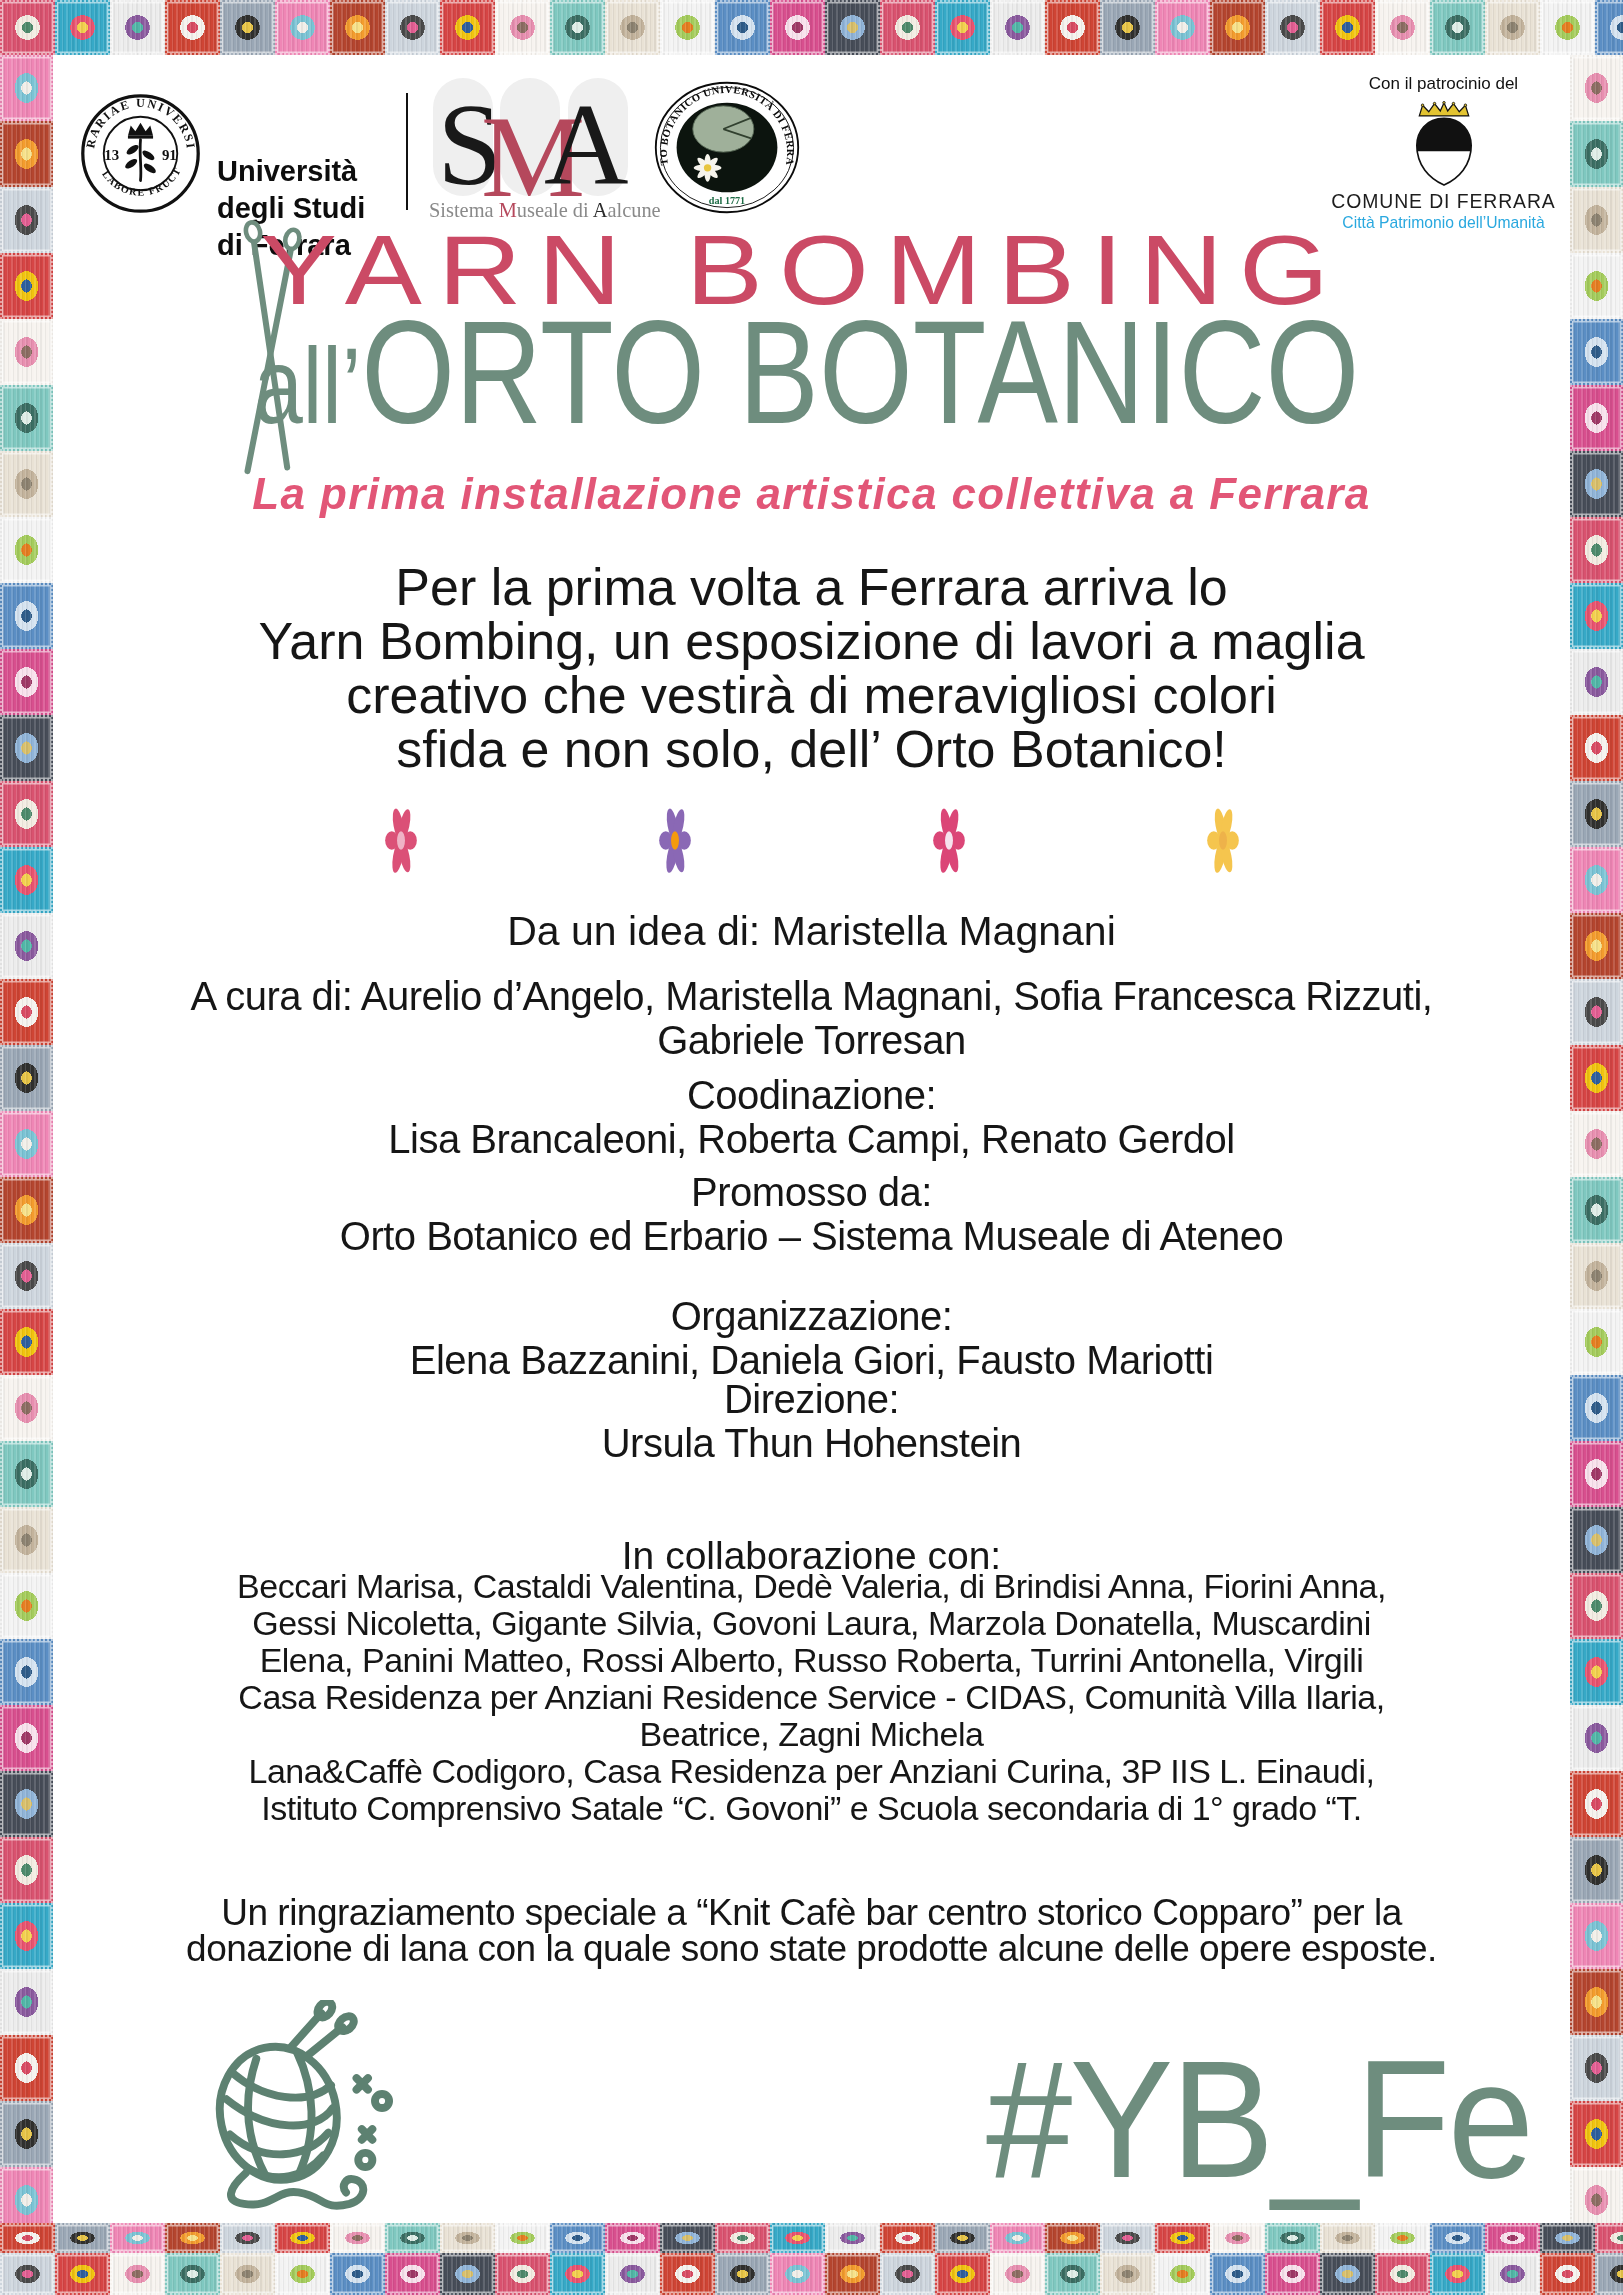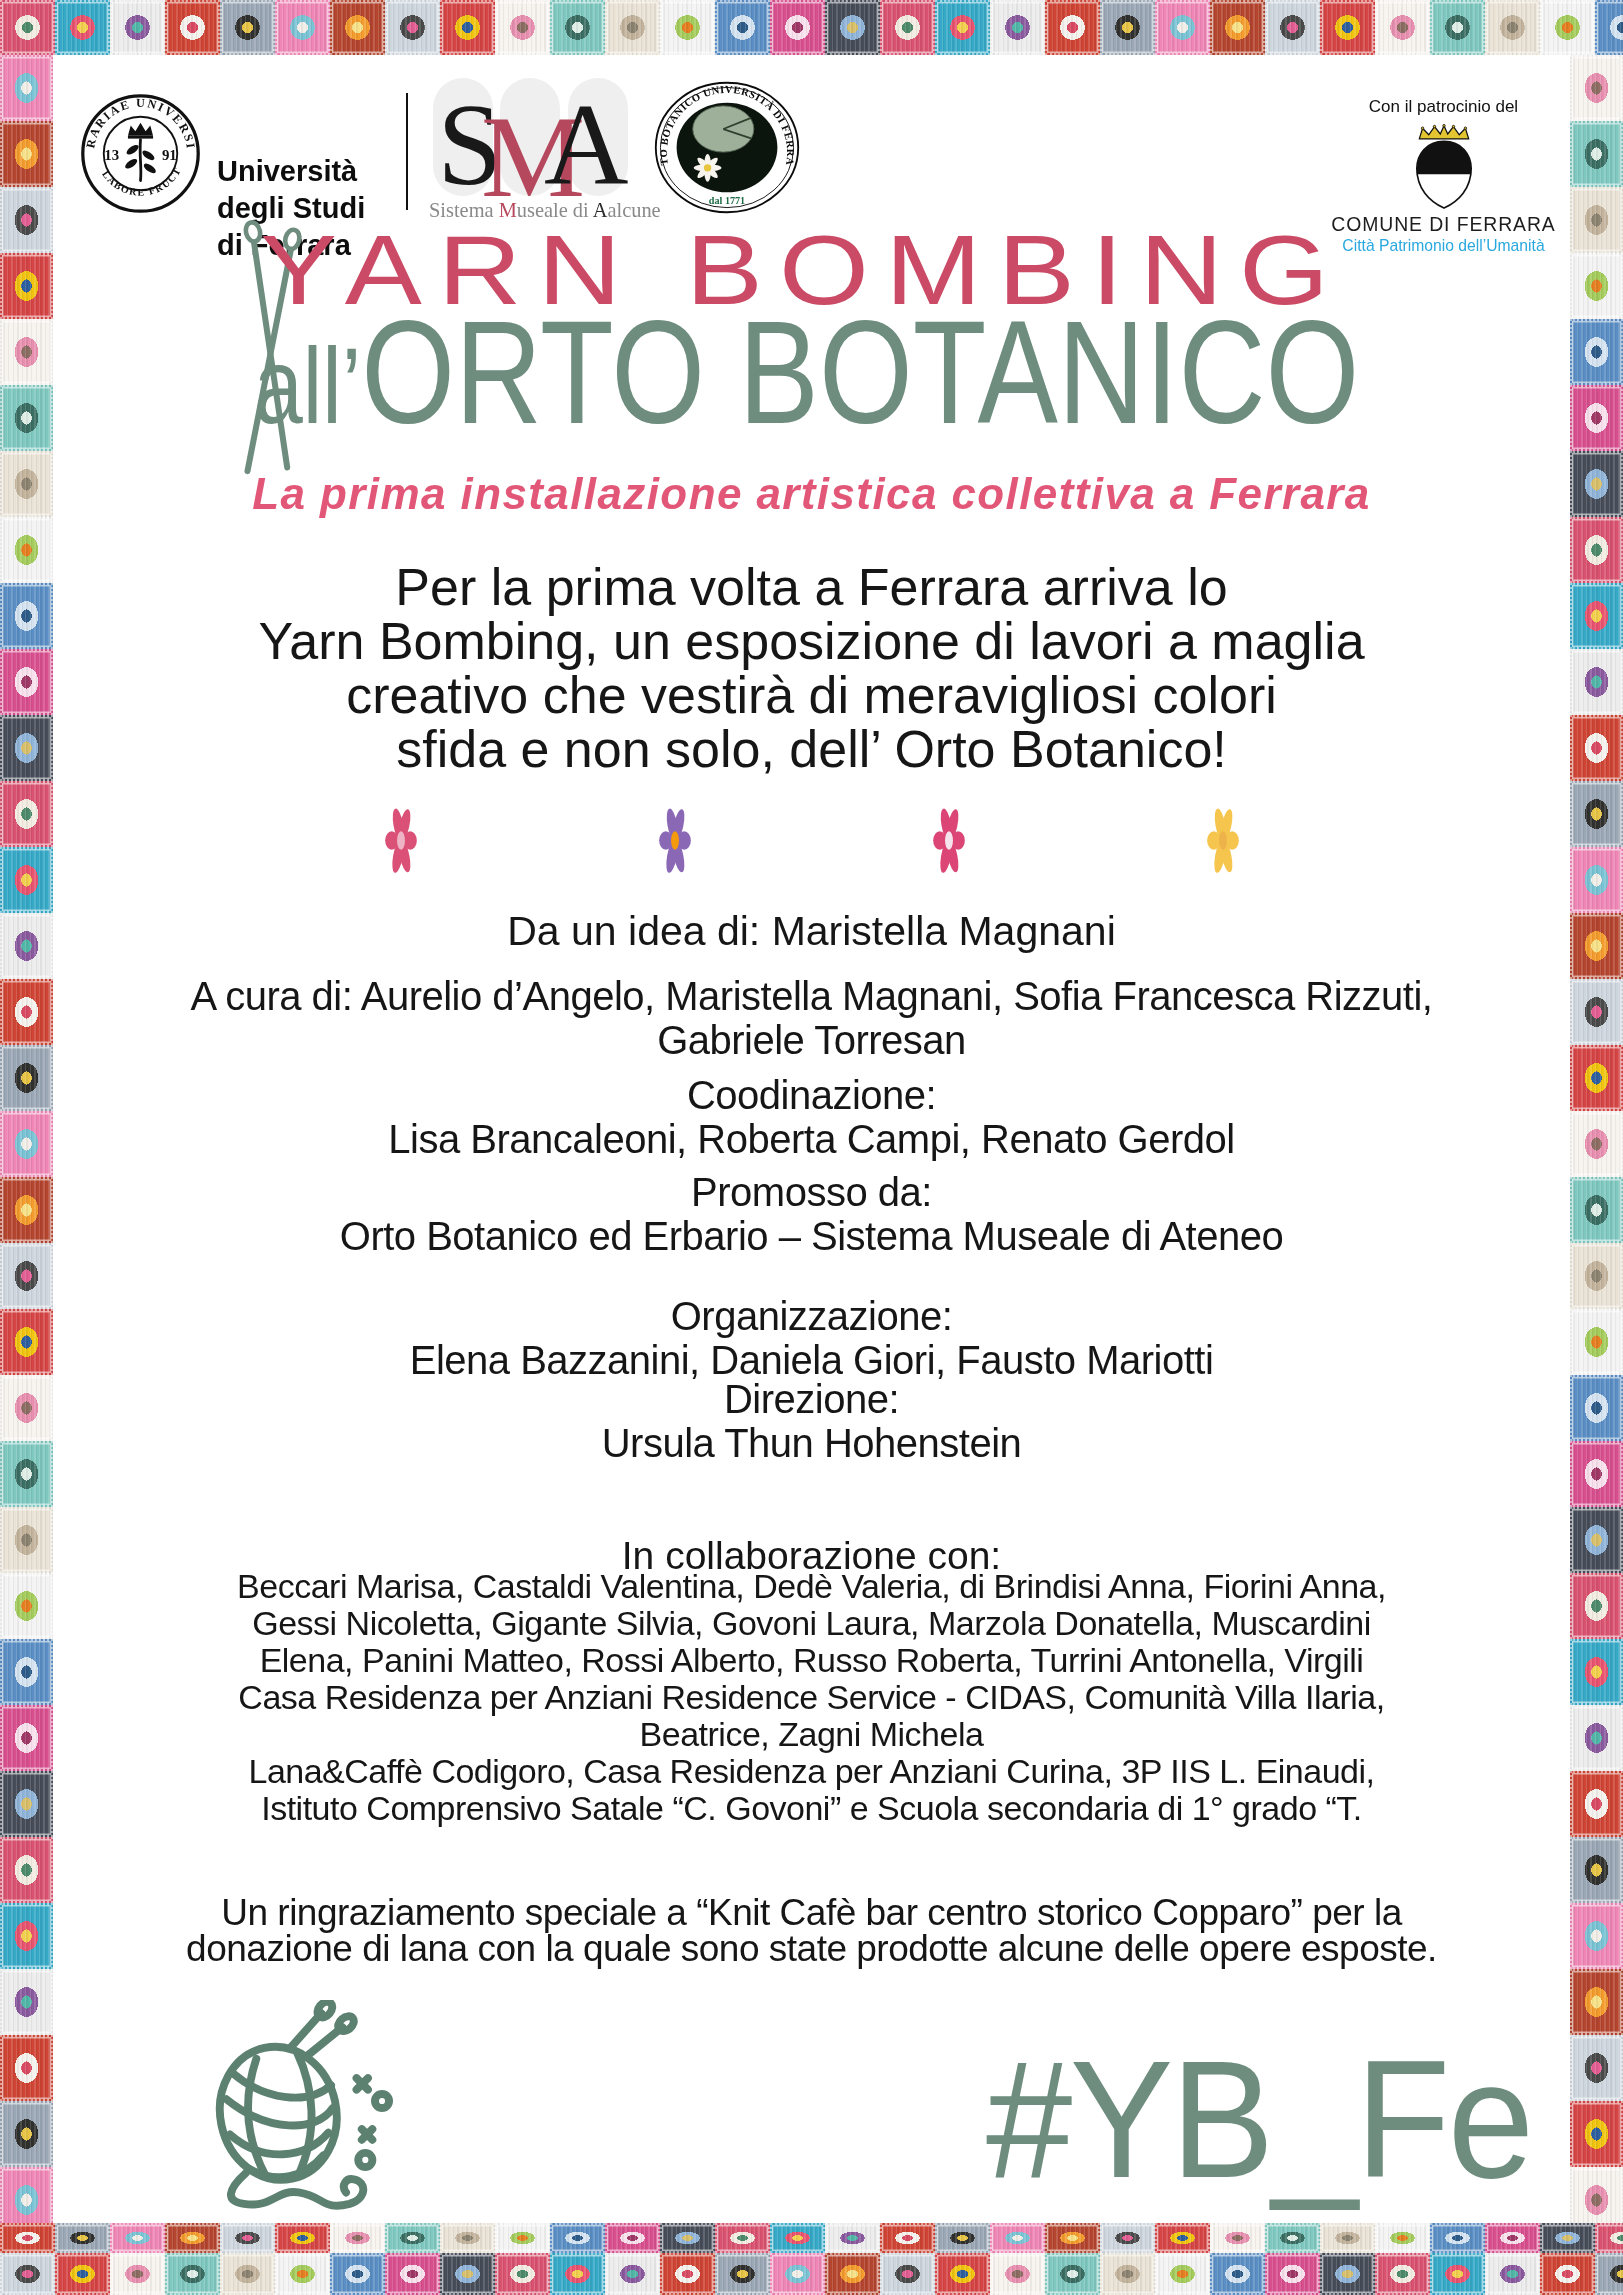--- a/index.html
+++ b/index.html
@@ -29,21 +29,21 @@
   .sma-cap{position:absolute;width:60px;height:118px;border-radius:30px;background:#efefef;top:0;}
   .sma-letter{position:absolute;font-family:"Liberation Serif", serif;font-size:117px;line-height:1;}
   .sma-s{left:8.3px;top:8.3px;color:#191919;}
   .sma-m{left:52px;top:20.4px;color:var(--smared,#b5485c);}
   .sma-a{left:115px;top:8.3px;color:#191919;}
   .sma-caption{position:absolute;left:0;top:121px;width:204px;text-align:center;
                font-family:"Liberation Serif", serif;font-size:20.4px;color:#8a8a8a;white-space:nowrap;}
   .sma-caption .red{color:var(--smared,#b5485c);}
   .sma-caption .dark{color:#2b2b2b;}
   .orto-logo{position:absolute;left:653px;top:80px;width:148px;height:135px;}
-  .patrocinio{position:absolute;left:1314px;top:97px;width:259px;text-align:center;}
+  .patrocinio{position:absolute;left:1314px;top:74px;width:259px;text-align:center;}
   .pat-pre{font-size:17px;color:#111;}
   .pat-shield{display:block;margin:3.7px auto 0.9px auto;}
   .pat-name{font-size:19.4px;letter-spacing:0.9px;color:#1d1d1d;}
   .pat-tag{font-size:15.7px;color:var(--blue,#29a8df);margin-top:1.9px;}
   
   .needles{position:absolute;left:217px;top:214px;width:97px;height:264px;}
   .title1{position:absolute;left:260px;top:221px;font-size:98px;line-height:1;
           letter-spacing:.14em;color:var(--pink,#cb4a65);transform:scaleX(1.18);
           transform-origin:left top;white-space:nowrap;}
   .title2{position:absolute;left:254px;top:299px;font-size:147px;line-height:1;

